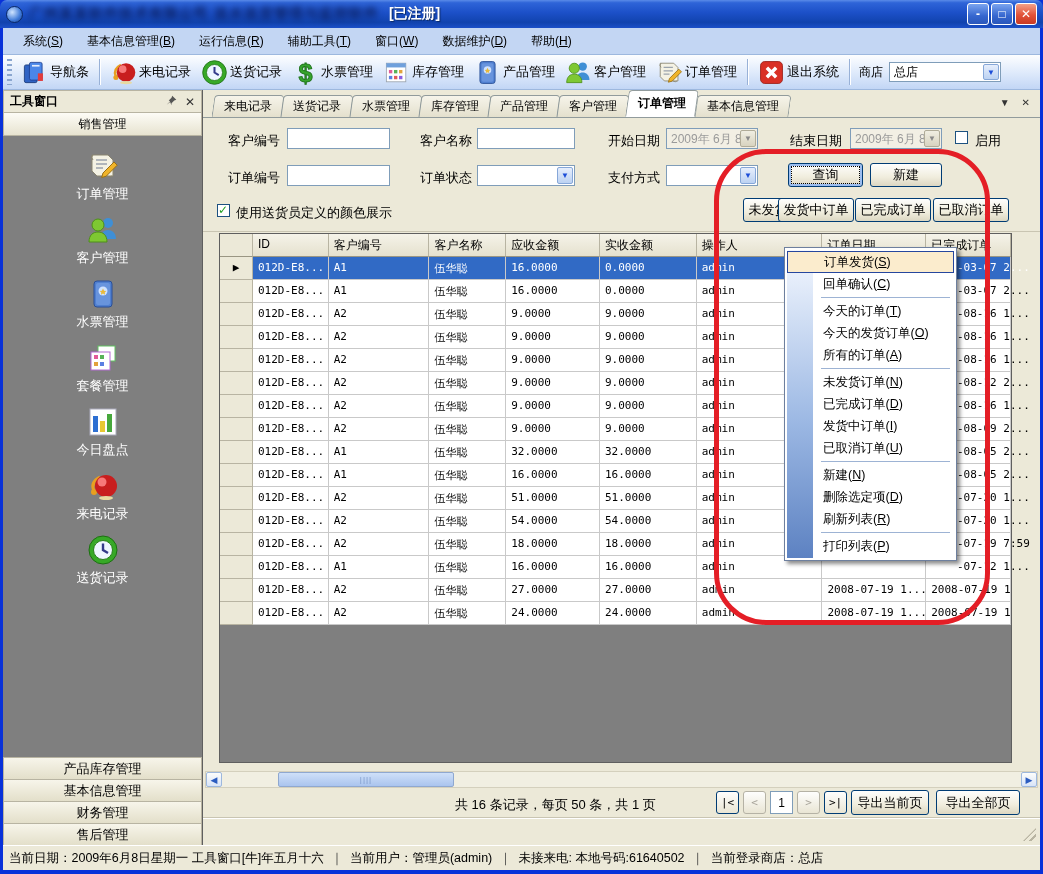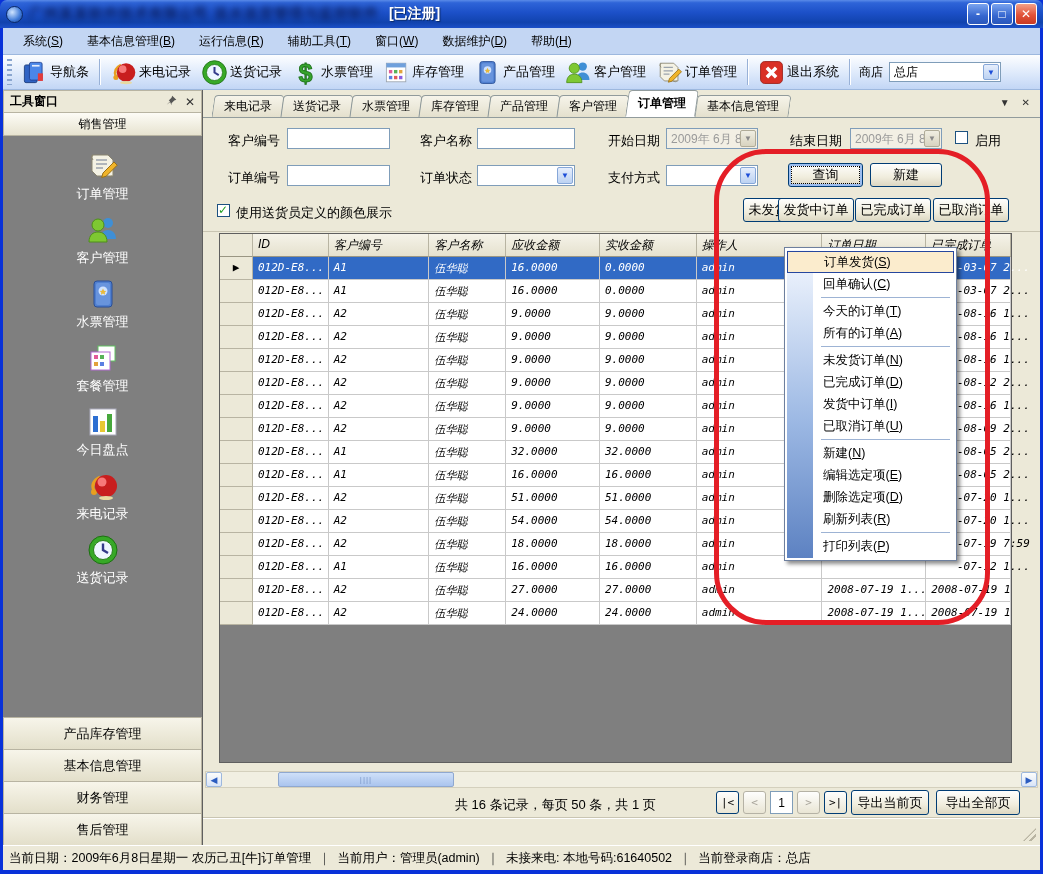--- a/index.html
+++ b/index.html
@@ -49,21 +49,21 @@
   #tw-ctrl { margin-left:auto; display:flex; gap:8px; align-items:center; color:#333; }
   #tw-pin svg { width:11px; height:11px; }
   #tw-close { font-weight:bold; font-size:12px; }
   #tw-group-header { height:23px; background:linear-gradient(180deg,#fdfcf6,#e7e3d0); border:1px solid #b8b4a2; border-top:none; display:flex; align-items:center; justify-content:center; }
   #sb-items { padding-top:14px; display:flex; flex-direction:column; align-items:center; }
   .sb-item { height:64px; display:flex; flex-direction:column; align-items:center; width:100%; }
   .sb-icon { width:32px; height:32px; }
   .sb-icon svg { width:100%; height:100%; }
   .sb-label { color:#fff; margin-top:3px; font-size:13px; }
   #sb-groups { position:absolute; bottom:0; left:0; right:0; }
-  .sb-group { height:32px; background:linear-gradient(180deg,#f7f5ea,#e3dfca); border:1px solid #b8b4a2; border-bottom:none; display:flex; align-items:center; justify-content:center; font-size:13px; }
+  .sb-group { height:22px; background:linear-gradient(180deg,#f7f5ea,#e3dfca); border:1px solid #b8b4a2; border-bottom:none; display:flex; align-items:center; justify-content:center; font-size:13px; }
 
   
   #content { left:203px; top:90px; width:837px; height:755px; background:#ece9d8; }
 
   
   #tabstrip { height:28px; display:flex; align-items:flex-end; padding-left:10px; border-bottom:1px solid #919b9c; background:#ece9d8; position:relative; }
   .tab { height:22px; padding:0 10px; display:flex; align-items:center; border:1px solid #919b9c; border-bottom:none;
     border-radius:4px 4px 0 0; background:linear-gradient(180deg,#f6f4ea,#e4e0cd); margin-right:-1px; transform:skewX(-8deg); }
   .tab > span { transform:skewX(8deg); }
   .tab.active { height:27px; background:#fff; font-weight:bold; position:relative; z-index:2; border-bottom:1px solid #fff; }
@@ -79,21 +79,21 @@
   .fcombo .combo-arrow.gray { background:linear-gradient(180deg,#f0eee2,#d8d4c0); border-color:#b0ac98; color:#8a8a8a; }
   .xp-btn { position:absolute; height:24px; border:1px solid #003c74; border-radius:3px;
     background:linear-gradient(180deg,#fefefd,#f0eddd 60%,#dcd7c2); font-size:13px; font-family:inherit;
     display:flex; align-items:center; justify-content:center; }
   #btn-query { outline:1px dotted #000; outline-offset:-4px; box-shadow:0 0 0 2px #9cbef0 inset; }
   .checkbox { position:absolute; width:13px; height:13px; background:#fff; border:1px solid #1c5180; }
   .checkbox.checked::after { content:"✓"; color:#21a121; font-weight:bold; font-size:12px; position:absolute; left:0px; top:-2px; }
 
   
   #gridzone { position:relative; height:538px; background:#ece9d8; }
-  #grid { position:absolute; left:16px; top:1px; width:793px; height:530px; background:#7f7f7f; border:1px solid #5f5f5f;font-style:italic; }
+  #grid { position:absolute; left:16px; top:1px; width:793px; height:530px; background:#7f7f7f; border:1px solid #5f5f5f; }
   .g-row { display:flex; height:23px; }
   .g-cell { border-right:1px solid #c9c9c9; border-bottom:1px solid #c9c9c9; overflow:hidden; white-space:nowrap;
     padding:4px 0 0 5px; background:#fff; font-family:"DejaVu Sans Mono","Liberation Mono",monospace; font-size:11px; }
   .g-head .g-cell { background:linear-gradient(180deg,#f5f3e9,#e5e1ce); border-right:1px solid #b8b4a2; border-bottom:1px solid #9a9683;
     font-family:"Liberation Sans","DejaVu Sans",sans-serif; font-size:12px; padding-top:3px; }
   .g-sel { background:#ece9d8 !important; border-right:1px solid #b8b4a2; border-bottom:1px solid #b8b4a2; text-align:center; padding-left:0; color:#000; }
   .g-row.selected .g-cell:not(.g-sel) { background:#316ac5; color:#fff; }
   .g-cell.peek { text-indent:26px; overflow:visible; }
 
   
@@ -626,47 +626,47 @@
     <button class="pg-btn" style="left:621px">&gt;|</button>
     <button class="pg-export" style="left:648px;width:78px">导出当前页</button>
     <button class="pg-export" style="left:733px;width:84px">导出全部页</button>
   </div>
   <div id="bottomstrip">
     <div id="size-grip"></div>
   </div>
 </div>
 
 <div id="statusbar" class="abs">
-    <span>当前日期：2009年6月8日星期一  农历己丑[牛]订单管理</span>
+    <span>当前日期：2009年6月8日星期一  工具窗口[牛]年五月十六</span>
     <span class="sb-sep">｜</span>
     <span>当前用户：管理员(admin)</span>
     <span class="sb-sep">｜</span>
     <span>未接来电: 本地号码:61640502</span>
     <span class="sb-sep">｜</span>
     <span>当前登录商店：总店</span>
   </div>
 
 <div id="b-left" class="abs"></div>
 <div id="b-right" class="abs"></div>
 <div id="b-bottom" class="abs"></div>
 
 <div id="ctxmenu" class="abs">
   <div id="ctx-strip"></div>
 <div class="cm-item hl">订单发货(<u>S</u>)</div>
     <div class="cm-item">回单确认(<u>C</u>)</div>
     <div class="cm-sep"></div>
     <div class="cm-item">今天的订单(<u>T</u>)</div>
+    <div class="cm-item">今天的发货订单(<u>O</u>)</div>
     <div class="cm-item">所有的订单(<u>A</u>)</div>
     <div class="cm-sep"></div>
     <div class="cm-item">未发货订单(<u>N</u>)</div>
     <div class="cm-item">已完成订单(<u>D</u>)</div>
     <div class="cm-item">发货中订单(<u>I</u>)</div>
     <div class="cm-item">已取消订单(<u>U</u>)</div>
     <div class="cm-sep"></div>
     <div class="cm-item">新建(<u>N</u>)</div>
-    <div class="cm-item">编辑选定项(<u>E</u>)</div>
     <div class="cm-item">删除选定项(<u>D</u>)</div>
     <div class="cm-item">刷新列表(<u>R</u>)</div>
     <div class="cm-sep"></div>
     <div class="cm-item">打印列表(<u>P</u>)</div>
   </div>
 
 <div id="red-annotation" class="abs"></div>
 
 </body></html>

